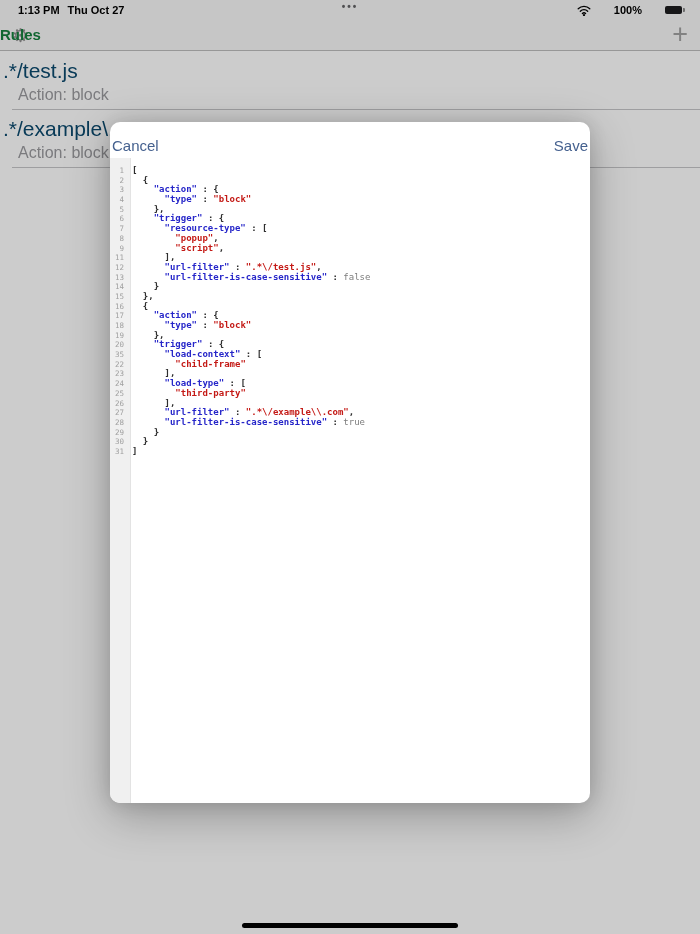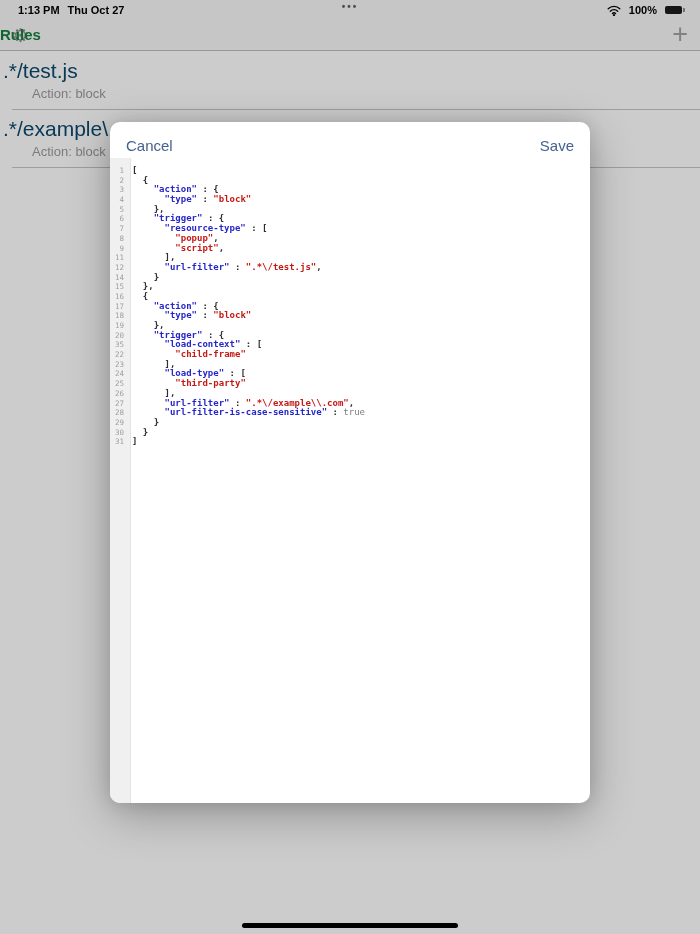--- a/index.html
+++ b/index.html
@@ -21,21 +21,21 @@
   
   .app-bg{position:absolute;inset:0;background:#fff;}
   .statusbar{
     position:absolute;top:0;left:0;right:0;height:20px;
     background:#f8f8f8;
     display:flex;align-items:center;justify-content:space-between;
     padding:0 18px;font-size:11px;font-weight:700;color:#000;
   }
   .sb-left{display:flex;gap:8px;align-items:center;}
   .sb-center{position:absolute;left:0;right:0;text-align:center;color:#636366;font-size:10px;letter-spacing:2px;top:1px;}
-  .sb-right{display:flex;align-items:center;gap:8px;}
+  .sb-right{display:flex;align-items:center;gap:23px;}
   .battery{position:relative;width:17px;height:8px;background:#1c1c1e;border-radius:2px;}
   .battery:after{content:"";position:absolute;right:-2.5px;top:2px;width:1.7px;height:4px;background:#8a8a8a;border-radius:0 1px 1px 0;}
 
   .navbar{
     position:absolute;top:20px;left:0;right:0;height:31px;
     background:#f8f8f8;border-bottom:1px solid #bdbdbd;
   }
   .nav-title{
     position:absolute;left:0;right:0;top:6px;text-align:left;
     font-size:15px;font-weight:700;color:#15803d;
@@ -45,35 +45,35 @@
     background:none;border:none;cursor:pointer;line-height:28px;font-family:"DejaVu Sans",sans-serif;
   }
   .add-btn{
     position:absolute;right:12px;top:-2px;font-size:27px;font-weight:100;color:#a2a2a2;
     background:none;border:none;cursor:pointer;line-height:32px;
   }
 
   .rules{position:absolute;top:52px;left:0;right:0;}
   .rule-row{position:relative;height:58px;background:#fff;}
   .rule-title{position:absolute;left:3px;top:7px;font-size:21px;color:#0c4a6e;}
-  .rule-sub{position:absolute;left:32px;top:34px;font-size:13px;color:#9a9a9e;}
+  .rule-sub{position:absolute;left:18px;top:34px;font-size:16px;color:#9a9a9e;}
   .rule-sep{position:absolute;left:12px;right:0;bottom:0;height:1px;background:#c6c6c8;}
 
   
   .scrim{position:absolute;inset:0;background:rgba(0,0,0,0.20);z-index:5;}
 
   
   .sheet{
     position:absolute;left:110px;top:122px;width:480px;height:681px;
     background:#fff;border-radius:10px;z-index:10;overflow:hidden;
     box-shadow:0 12px 45px rgba(0,0,0,0.28), 0 0 18px rgba(0,0,0,0.12);
   }
   .sheet-header{
     height:36px;display:flex;justify-content:space-between;align-items:center;
-    padding:10px 16px 0;
+    padding:10px 2px 0;
   }
   .hdr-btn{
     background:none;border:none;cursor:pointer;
     font-size:15px;color:var(--accent-blue);font-family:"Liberation Sans",sans-serif;
   }
   .editor{
     position:absolute;top:36px;left:0;right:0;bottom:0;
     cursor:text;
   }
   .gutter-bg{
@@ -203,20 +203,24 @@
         </div>
         <div class="code-row">
           <span class="ln">11</span>
           <span class="cl"><span class="t-p">      ],</span></span>
         </div>
         <div class="code-row">
           <span class="ln">12</span>
           <span class="cl"><span class="t-p">      </span><span class="t-k">"url-filter"</span><span class="t-p"> : </span><span class="t-s">".*\/test.js"</span><span class="t-p">,</span></span>
         </div>
         <div class="code-row">
+          <span class="ln">13</span>
+          <span class="cl"><span class="t-p">      </span><span class="t-k">"url-filter-is-case-sensitive"</span><span class="t-p"> : </span><span class="t-l">false</span></span>
+        </div>
+        <div class="code-row">
           <span class="ln">14</span>
           <span class="cl"><span class="t-p">    }</span></span>
         </div>
         <div class="code-row">
           <span class="ln">15</span>
           <span class="cl"><span class="t-p">  },</span></span>
         </div>
         <div class="code-row">
           <span class="ln">16</span>
           <span class="cl"><span class="t-p">  {</span></span>

